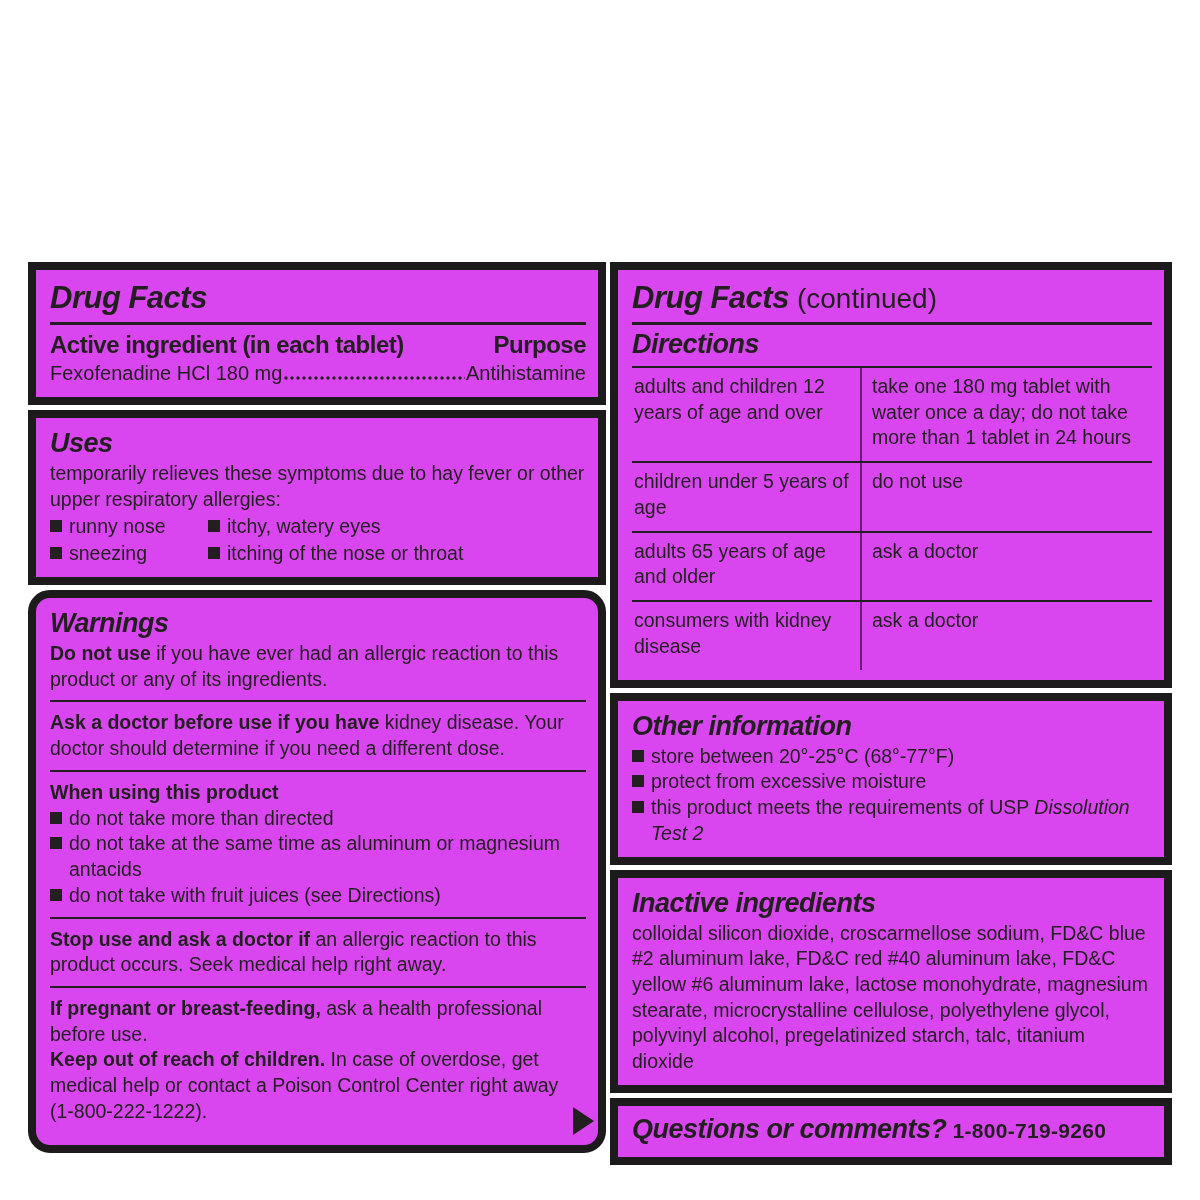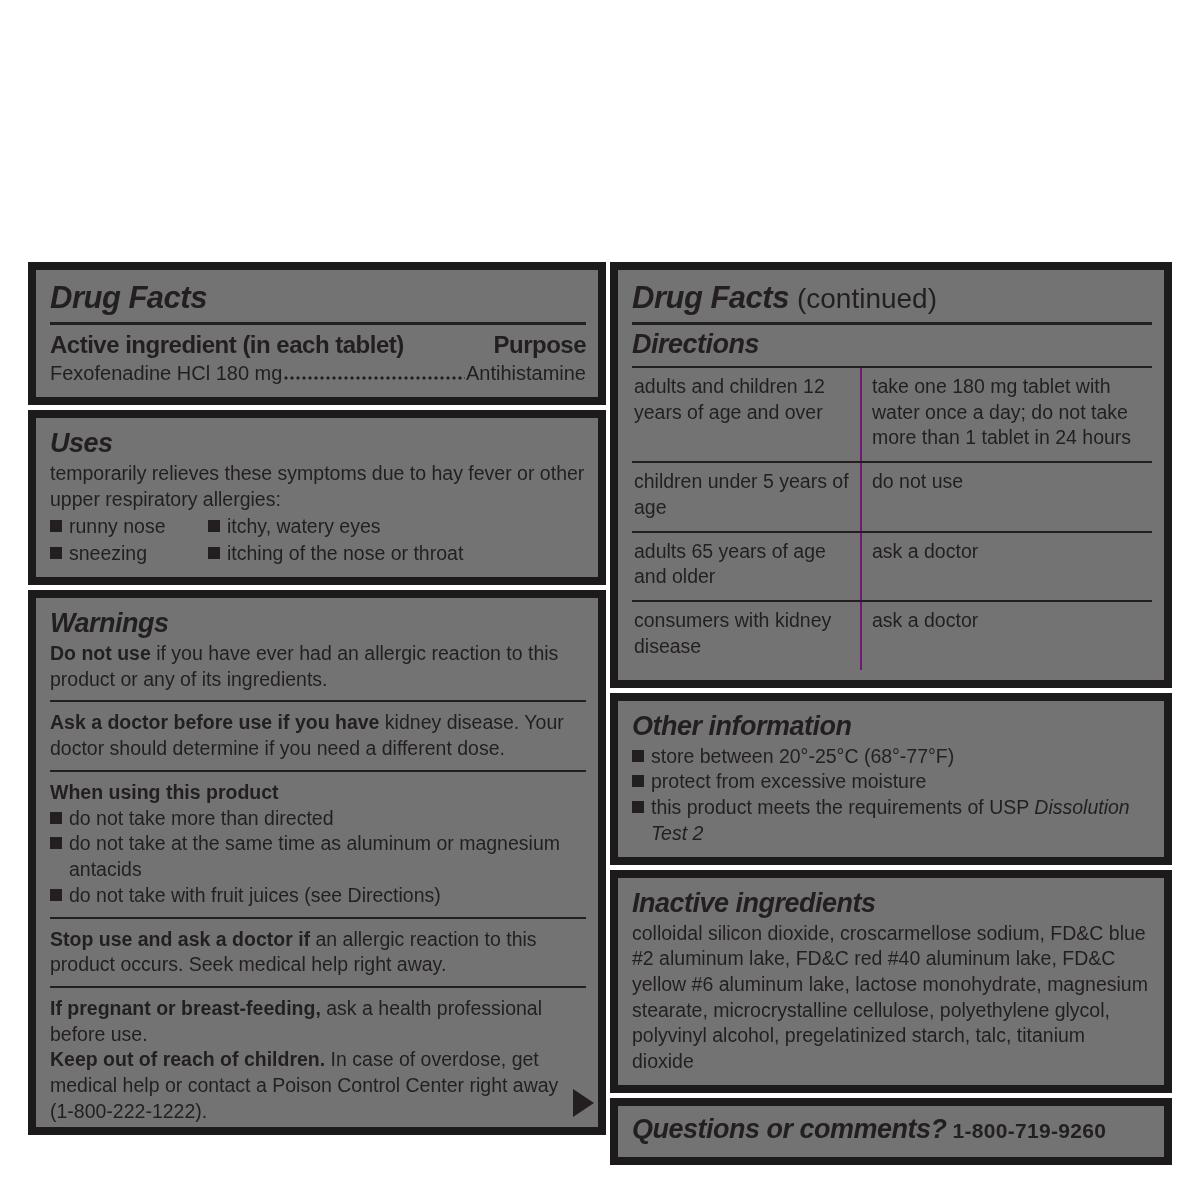--- a/index.html
+++ b/index.html
@@ -8,21 +8,21 @@
 
   .label-wrap {
     position: absolute; left: 28px; top: 262px; width: 1144px;
     display: flex; gap: 4px; align-items: flex-start;
   }
   .col-left  { width: 578px; }
   .col-right { width: 562px; }
 
   .box {
     border: 8px solid #1c1a1b;
-    background: #737373;
+    background: #d946ef;
     padding: 6px 12px 10px 14px;
     margin-bottom: 5px;
   }
   .box:last-child { margin-bottom: 0; }
 
   .panel-title { font-size: 31px; font-weight: bold; font-style: italic; letter-spacing: -0.5px; padding: 4px 0 6px; }
   .panel-title .cont { font-style: normal; font-weight: normal; font-size: 28px; letter-spacing: 0; margin-left: 8px; }
   .rule { border-top: 3px solid #231f20; }
   .thin-rule { border-top: 2px solid #231f20; margin: 8px 0; }
 
@@ -40,21 +40,21 @@
     background-image: radial-gradient(circle, #231f20 1.4px, rgba(0,0,0,0) 1.8px);
     background-size: 6px 8px; background-repeat: repeat-x; background-position: left bottom;
   }
 
   
   .b-item { display: flex; align-items: flex-start; line-height: 1.32; }
   .sq { flex: 0 0 auto; width: 12px; height: 12px; background: #231f20; margin: 6px 7px 0 0; }
 
   .uses-grid { display: grid; grid-template-columns: 158px 1fr; row-gap: 1px; margin-top: 2px; }
 
-  .warnings-box { position: relative; padding-bottom: 2px; }
+  .warnings-box { position: relative; padding-bottom: 20px; border-radius: 22px; }
   .arrow-icon {
     position: absolute; right: 4px; bottom: 10px;
     width: 0; height: 0;
     border-top: 14px solid transparent; border-bottom: 14px solid transparent;
     border-left: 21px solid #231f20;
   }
 
   
   .dir-table { border-top: 2px solid #231f20; margin-top: 4px; }
   .dir-row { display: grid; grid-template-columns: 228px 1fr; border-bottom: 2px solid #231f20; }

